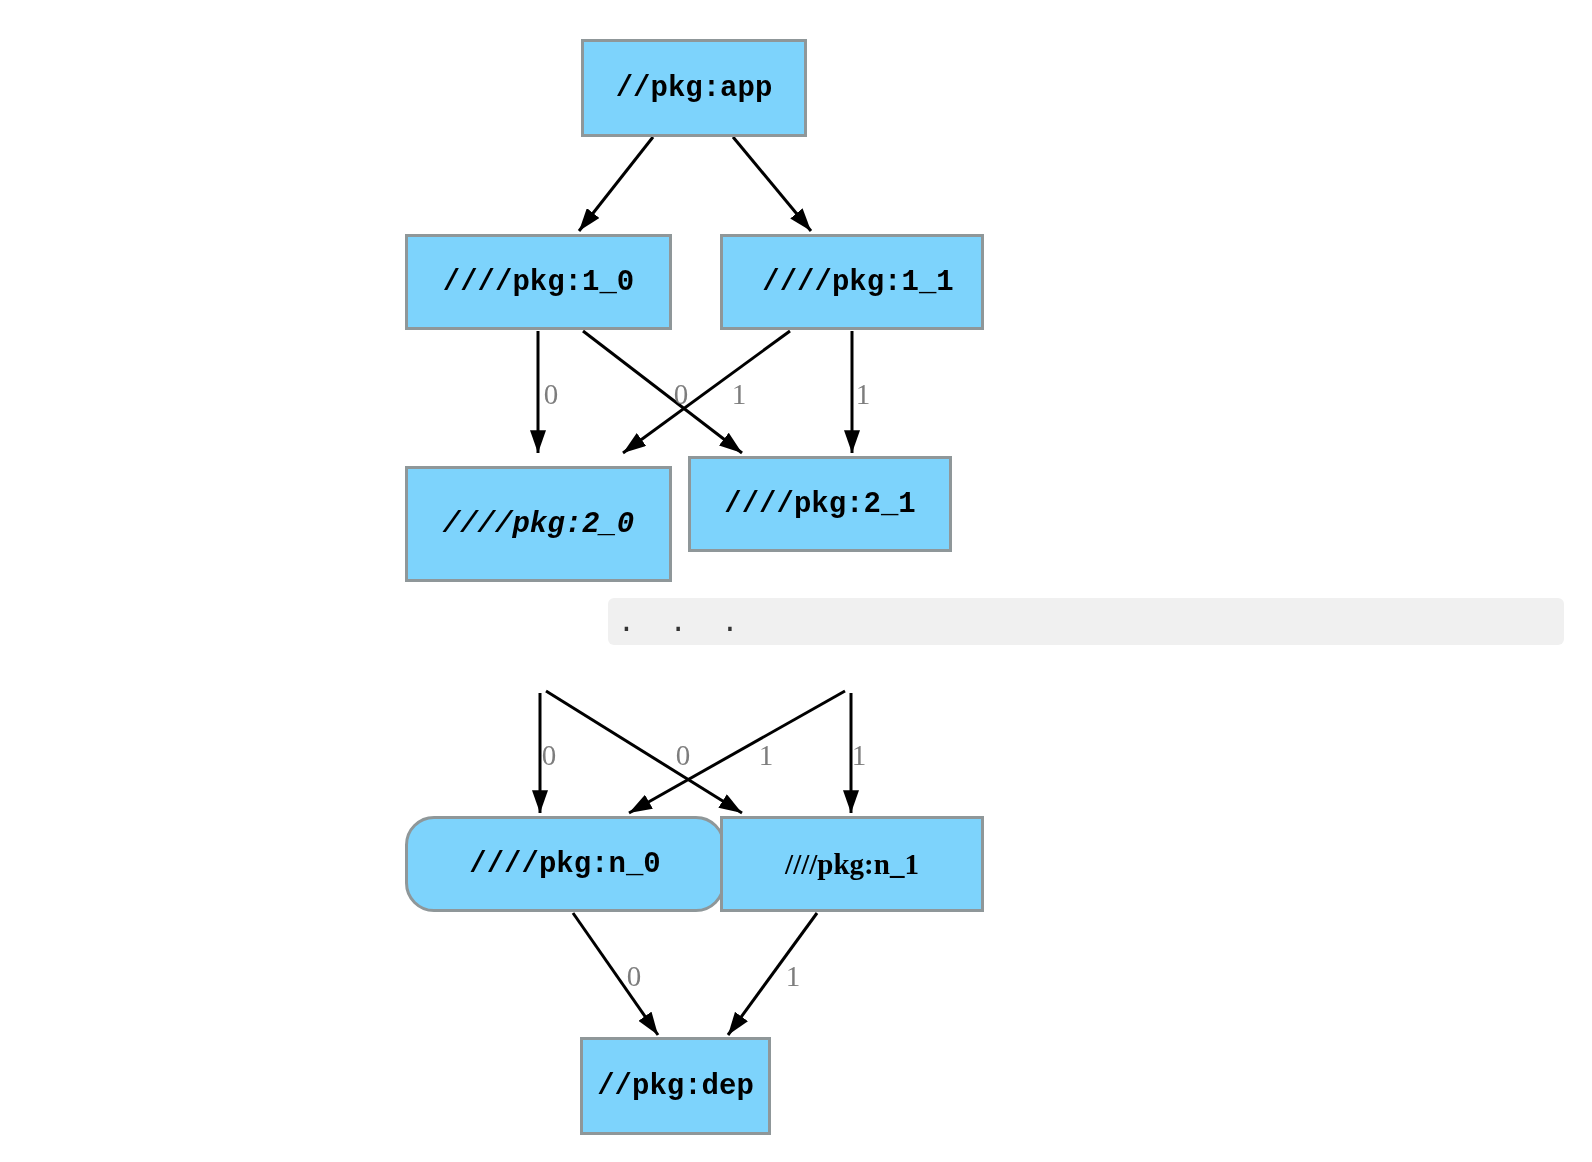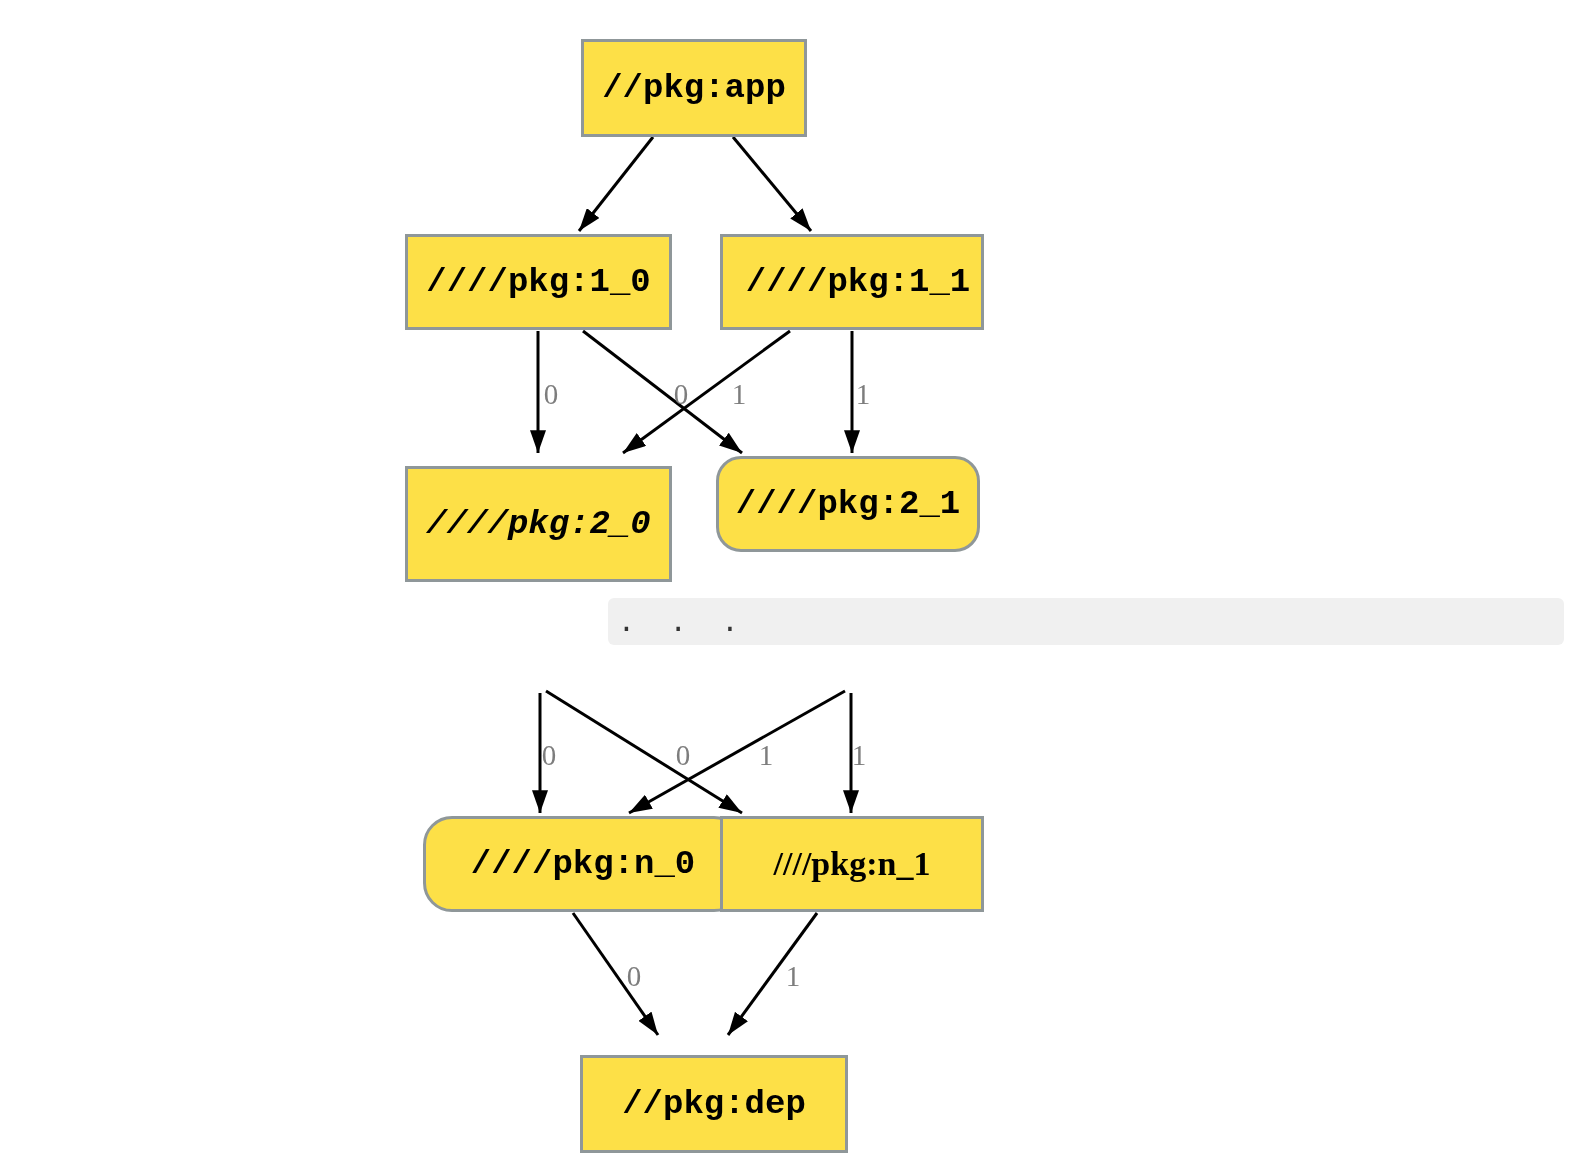--- a/index.html
+++ b/index.html
@@ -23,28 +23,28 @@
     height: 1162px;
   }
   .edge {
     stroke: #000000;
     stroke-width: 3;
     fill: none;
   }
   .node {
     position: absolute;
     box-sizing: border-box;
-    background: #fde047;
+    background: #7dd3fc;
     border: 3px solid #8f9799;
     display: flex;
     align-items: center;
     justify-content: center;
     font-family: "Liberation Mono", "DejaVu Sans Mono", monospace;
     font-weight: 700;
-    font-size: 34px;
+    font-size: 29px;
     color: #000000;
     white-space: nowrap;
   }
   .edge-label {
     position: absolute;
     transform: translate(-50%, -50%);
     font-family: "Liberation Serif", "DejaVu Serif", serif;
     font-size: 29px;
     line-height: 1;
     color: #7d7d7d;
@@ -64,24 +64,24 @@
     font-family: "DejaVu Sans Mono", "Liberation Mono", monospace;
     font-size: 28px;
     color: #333333;
     word-spacing: 18px;
   }
   
   .n-app    { left: 581px; top: 39px;   width: 226px; height: 98px; }
   .n-1_0    { left: 405px; top: 234px;  width: 267px; height: 96px; }
   .n-1_1    { left: 720px; top: 234px;  width: 264px; height: 96px; padding-left: 12px; }
   .n-2_0    { left: 405px; top: 466px;  width: 267px; height: 116px; font-style: italic; }
-  .n-2_1    { left: 716px; top: 456px;  width: 264px; height: 96px; border-radius: 25px; }
-  .n-n_0    { left: 423px; top: 816px;  width: 320px; height: 96px; border-radius: 29px; }
+  .n-2_1    { left: 688px; top: 456px;  width: 264px; height: 96px; }
+  .n-n_0    { left: 405px; top: 816px;  width: 320px; height: 96px; border-radius: 29px; }
   .n-n_1    { left: 720px; top: 816px;  width: 264px; height: 96px; font-family: Liberation Serif, serif; }
-  .n-dep    { left: 580px; top: 1037px; width: 268px; height: 98px; margin-top: 18px; }
+  .n-dep    { left: 580px; top: 1037px; width: 191px; height: 98px; }
 </style>
 </head>
 <body>
 
 <div id="canvas">
 
   <svg id="edges-layer" viewBox="0 0 1592 1162" xmlns="http://www.w3.org/2000/svg">
     <defs>
       <marker id="arrowhead" markerUnits="userSpaceOnUse" markerWidth="23" markerHeight="16" viewBox="0 0 10 7" refX="10" refY="3.5" orient="auto">
         <path d="M0,0 L10,3.5 L0,7 z" fill="#000000"></path>

